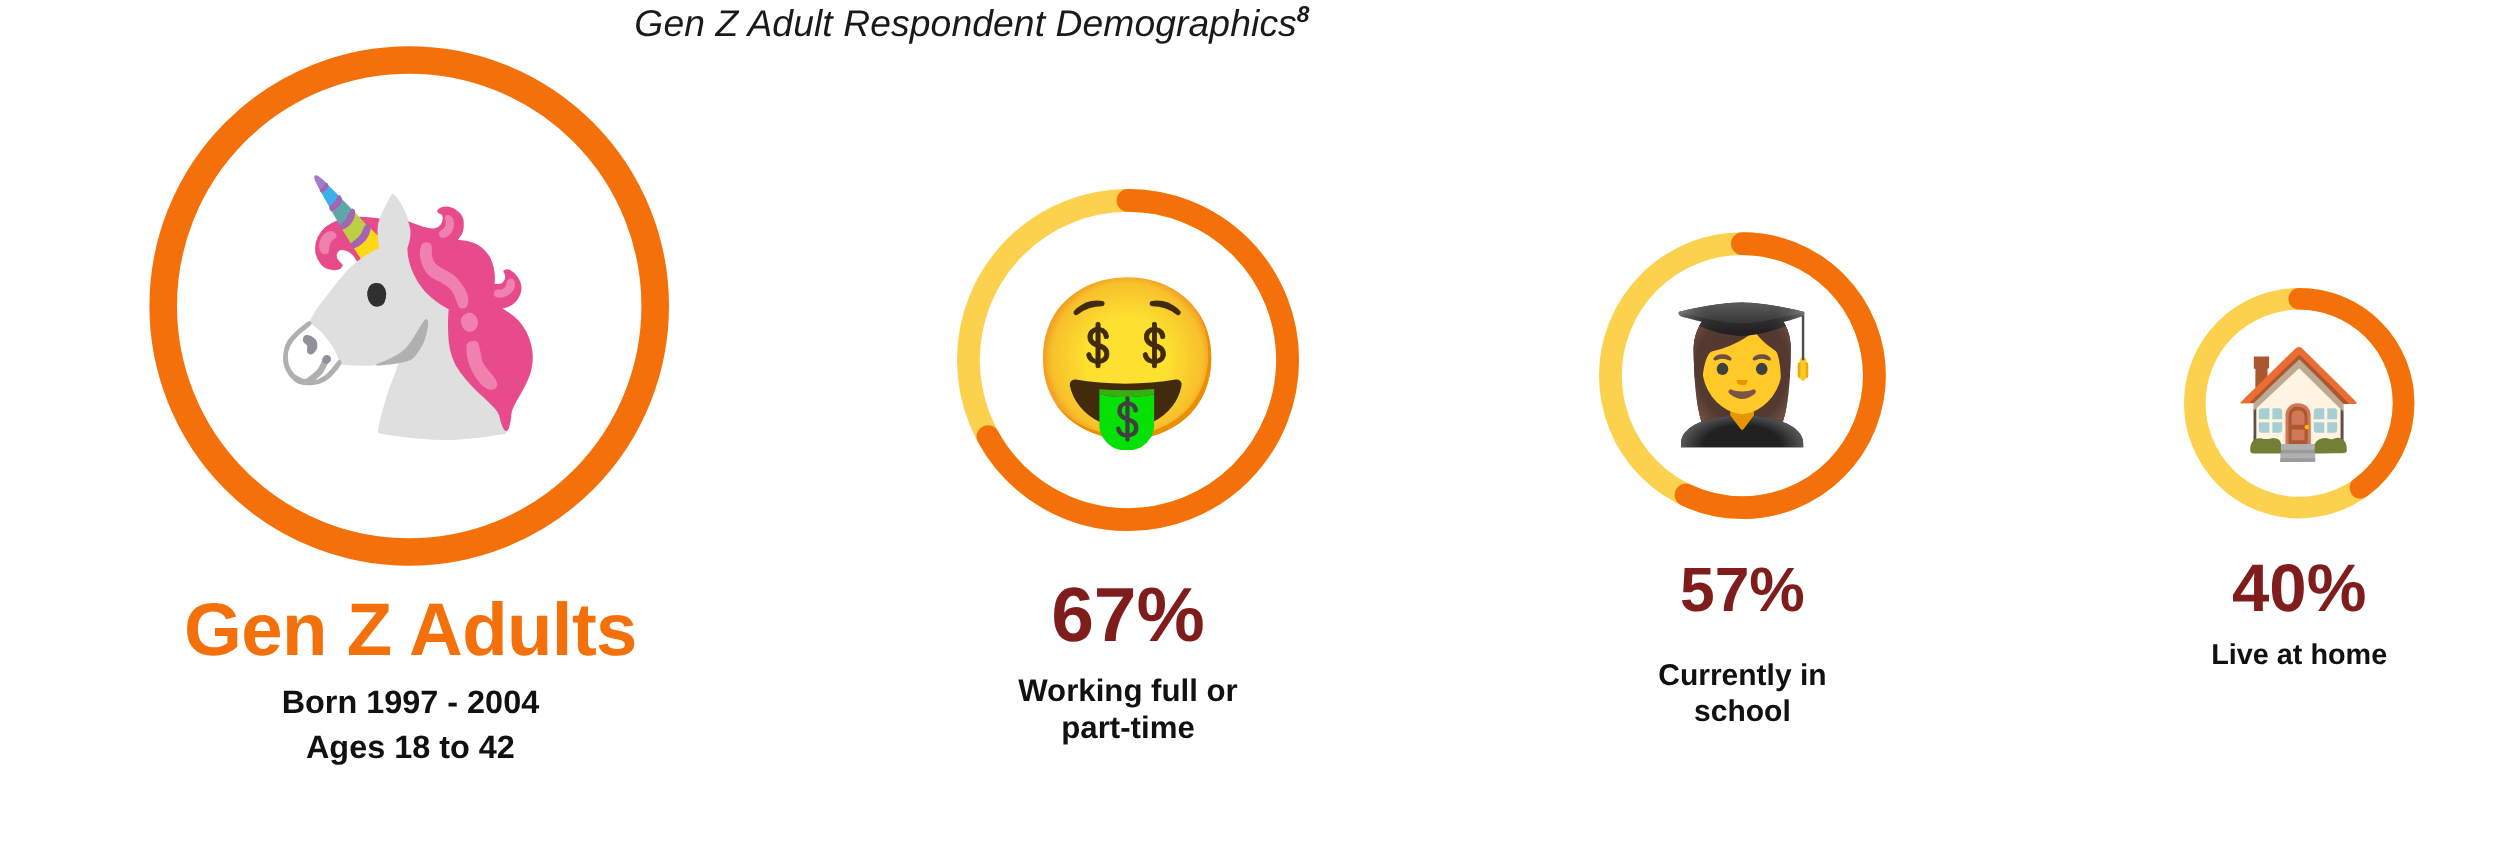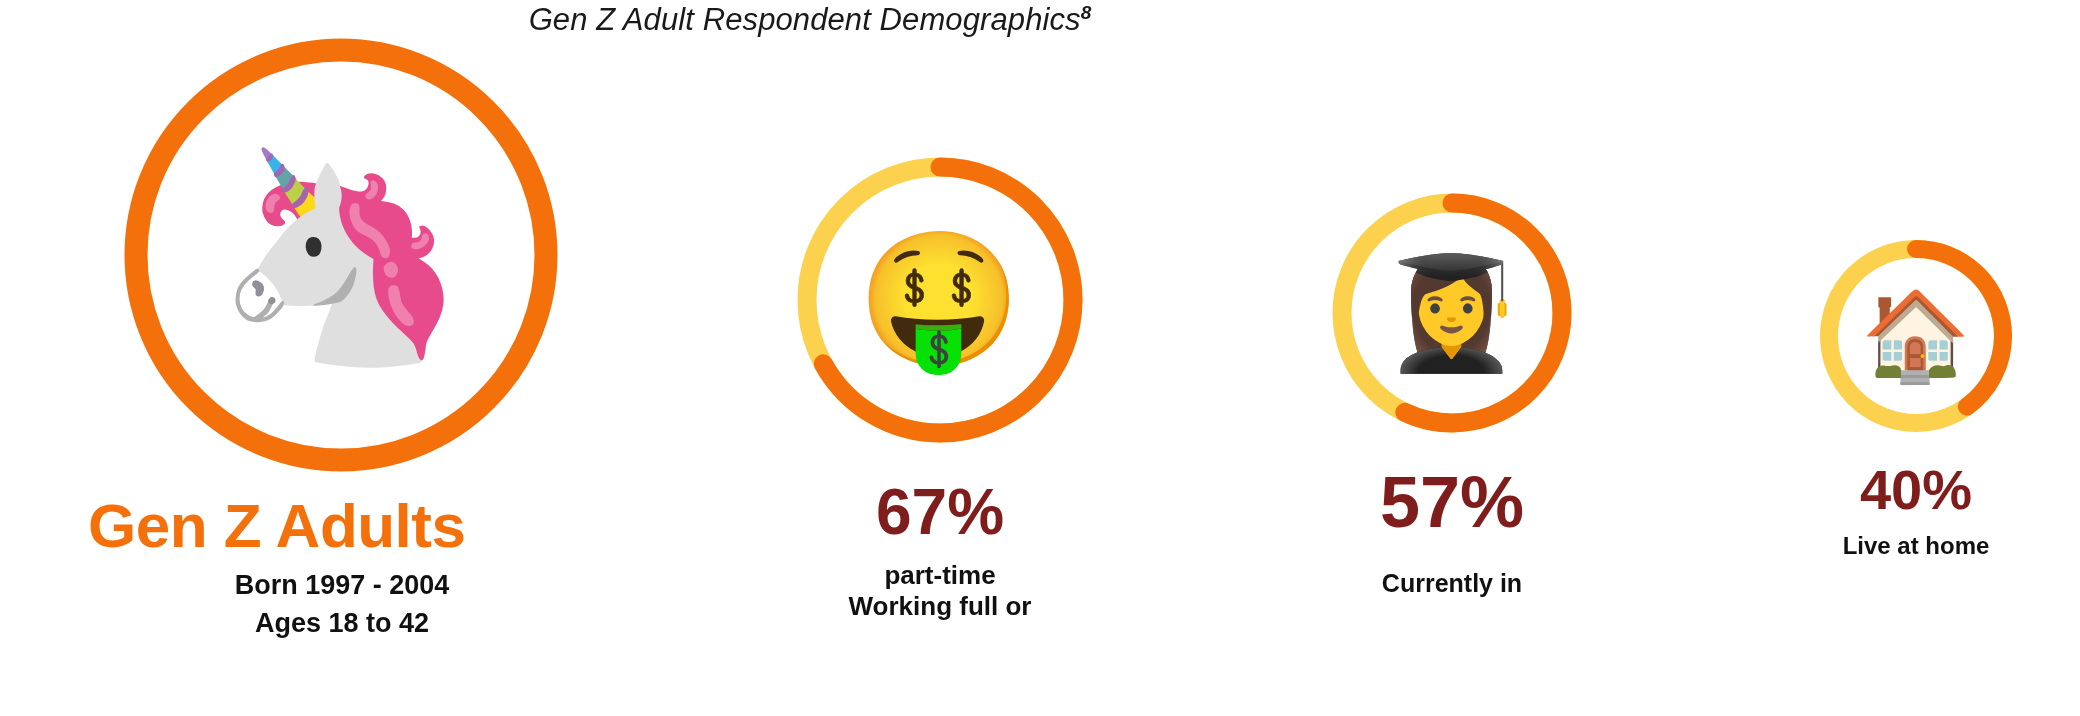--- a/index.html
+++ b/index.html
@@ -47,21 +47,21 @@
   .hero-emoji{
     position:absolute;left:36px;top:0;
     width:434px;height:434px;
     display:flex;align-items:center;justify-content:center;
     font-size:205px;
     line-height:1;
     user-select:none;
   }
   .hero-title{
     position:absolute;left:0;top:452px;width:508px;
-    text-align:left;
+    text-align:center;
     font-size:62px;
     font-weight:800;
     color:#F4700B;
     letter-spacing:-.5px;
     white-space:nowrap;
   }
   .hero-sub{
     position:absolute;left:0;width:508px;
     text-align:center;
     font-size:27px;
@@ -99,21 +99,21 @@
   #stat-working{left:726px;top:150px;width:428px;}
   #stat-working .ring-box{width:300px;height:300px;margin:0 auto;}
   #stat-working .ring-emoji{font-size:132px;}
   #stat-working .pct{font-size:64px;margin-top:30px;}
   #stat-working .cap{font-size:26px;margin-top:16px;}
 
   
   #stat-school{left:1248px;top:188px;width:408px;}
   #stat-school .ring-box{width:250px;height:250px;margin:0 auto;}
   #stat-school .ring-emoji{font-size:110px;}
-  #stat-school .pct{font-size:72px;margin-top:28px;}
+  #stat-school .pct{font-size:52px;margin-top:28px;}
   #stat-school .cap{font-size:25px;margin-top:31px;}
 
   
   #stat-home{left:1716px;top:236px;width:400px;}
   #stat-home .ring-box{width:200px;height:200px;margin:0 auto;}
   #stat-home .ring-emoji{font-size:88px;}
   #stat-home .pct{font-size:56px;margin-top:26px;}
   #stat-home .cap{font-size:24px;margin-top:14px;}
 </style>
 </head>
@@ -147,36 +147,37 @@
   <div class="stat" id="stat-working">
     <div class="ring-box">
       <svg viewBox="0 0 300 300" xmlns="http://www.w3.org/2000/svg" aria-hidden="true">
         <circle cx="150" cy="150" r="133" fill="none" stroke="#FBD14E" stroke-width="19" stroke-linecap="round"></circle>
         <circle class="arc" cx="150" cy="150" r="133" fill="none" stroke="#F4700B" stroke-width="19" stroke-linecap="round" transform="rotate(-90 150 150)" stroke-dasharray="559.8946427227729 835.663645854885"></circle>
       </svg>
       <div class="ring-emoji">🤑</div>
     </div>
     <div class="pct">67%</div>
     <div class="cap">
+      <div>Working full or</div>
       <div>part-time</div>
-      <div>Working full or</div>
     </div>
   </div>
 
   <div class="stat" id="stat-school">
     <div class="ring-box">
       <svg viewBox="0 0 250 250" xmlns="http://www.w3.org/2000/svg" aria-hidden="true">
         <circle cx="125" cy="125" r="110" fill="none" stroke="#FBD14E" stroke-width="19" stroke-linecap="round"></circle>
         <circle class="arc" cx="125" cy="125" r="110" fill="none" stroke="#F4700B" stroke-width="19" stroke-linecap="round" transform="rotate(-90 125 125)" stroke-dasharray="393.9557187601601 691.1503837897545"></circle>
       </svg>
       <div class="ring-emoji">👩‍🎓</div>
     </div>
     <div class="pct">57%</div>
     <div class="cap">
       <div>Currently in</div>
+      <div>school</div>
     </div>
   </div>
 
   <div class="stat" id="stat-home">
     <div class="ring-box">
       <svg viewBox="0 0 200 200" xmlns="http://www.w3.org/2000/svg" aria-hidden="true">
         <circle cx="100" cy="100" r="87" fill="none" stroke="#FBD14E" stroke-width="18" stroke-linecap="round"></circle>
         <circle class="arc" cx="100" cy="100" r="87" fill="none" stroke="#F4700B" stroke-width="18" stroke-linecap="round" transform="rotate(-90 100 100)" stroke-dasharray="218.65484868984962 546.637121724624"></circle>
       </svg>
       <div class="ring-emoji">🏠</div>

